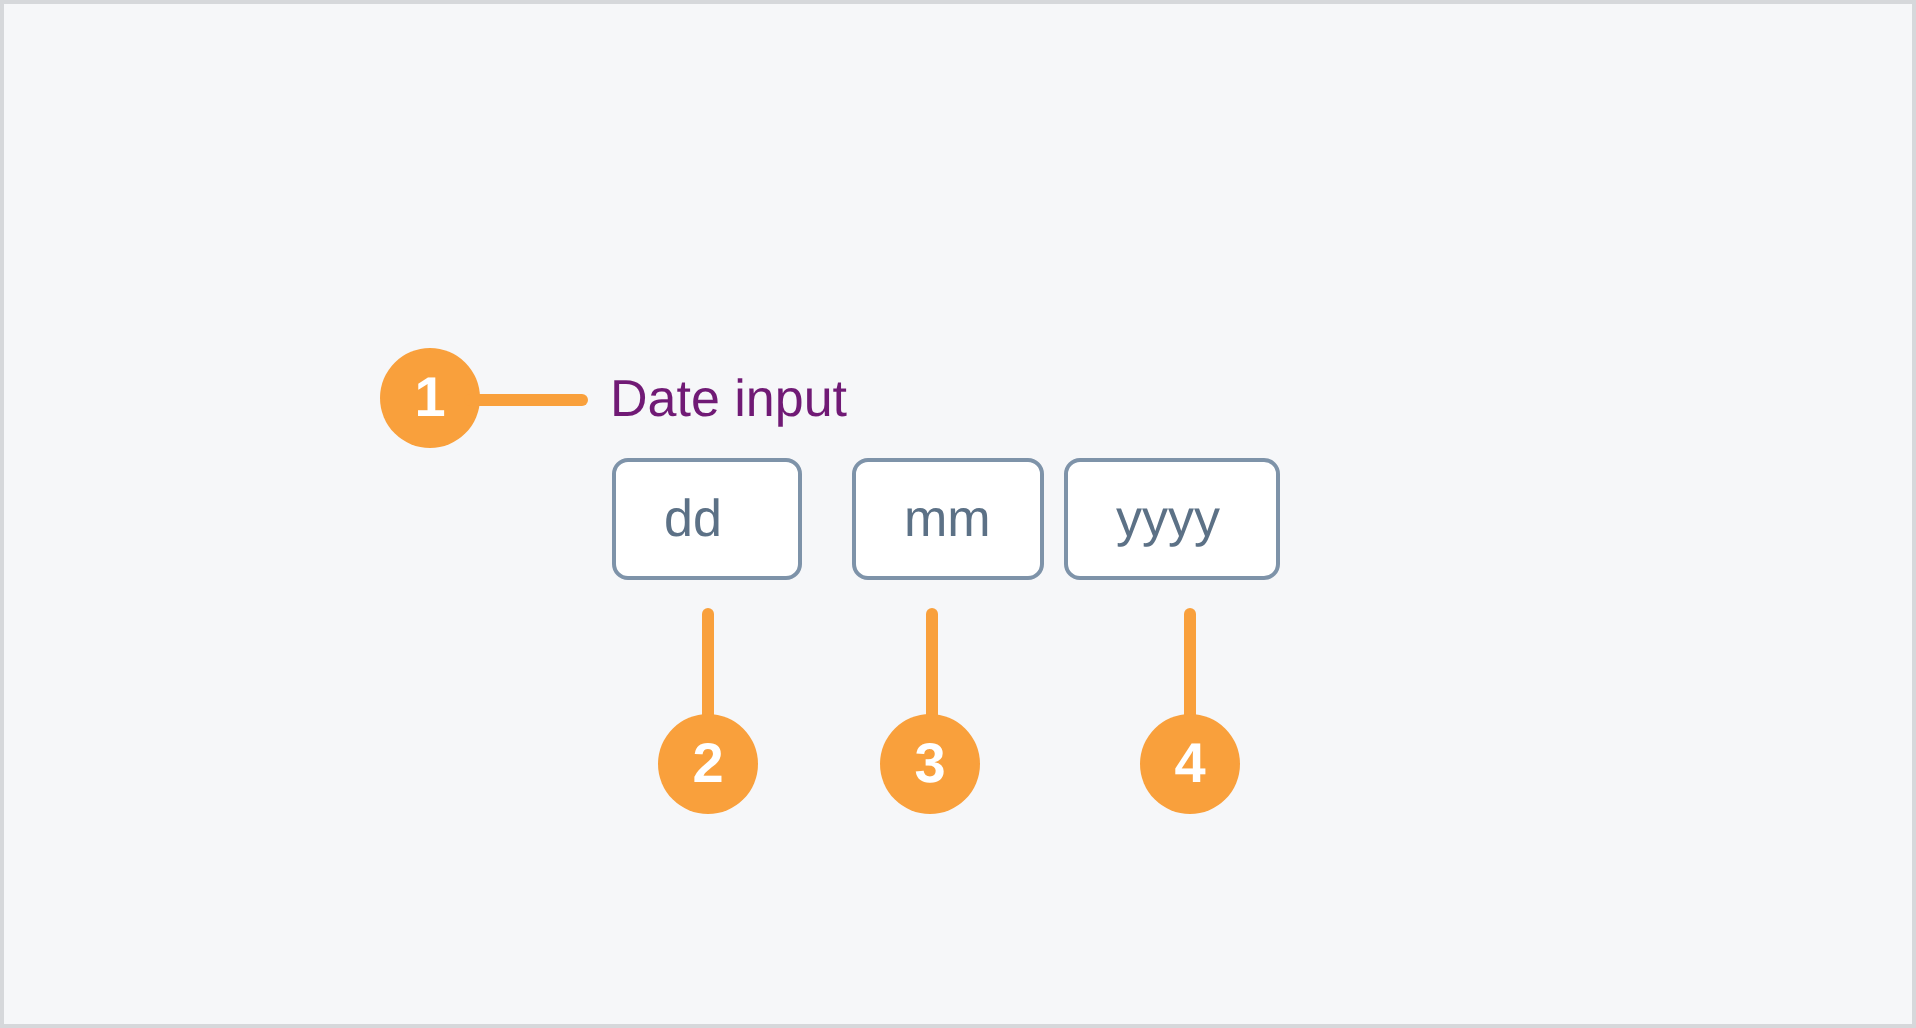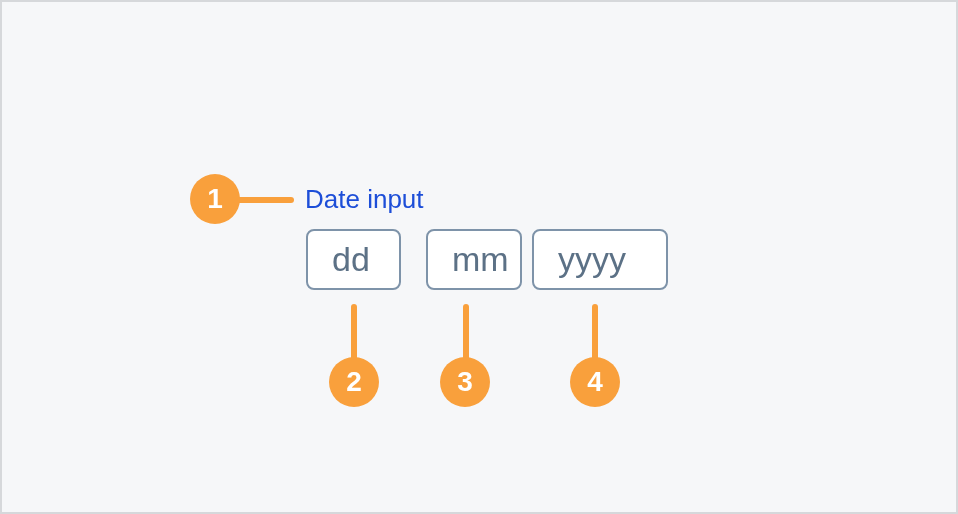--- a/index.html
+++ b/index.html
@@ -50,45 +50,45 @@
   #connector-3 { left: 461px; top: 302px; width: 6px; height: 57px; }
   #connector-4 { left: 590px; top: 302px; width: 6px; height: 57px; }
 
   
   .component-label {
     position: absolute;
     left: 303px;
     top: 183px;
     font-size: 26px;
     line-height: 28px;
-    color: #1d4ed8;
+    color: #701a75;
     white-space: nowrap;
   }
 
   .date-field {
     position: absolute;
     top: 227px;
     height: 61px;
     box-sizing: border-box;
     background: #ffffff;
     border: 2px solid #7e93a9;
     border-radius: 8px;
     padding: 0 8px 0 24px;
     font-family: "Liberation Sans", sans-serif;
-    font-size: 34px;
+    font-size: 26px;
     color: #2b3a49;
     outline: none;
   }
   .date-field::placeholder {
     color: #5c7186;
     opacity: 1;
   }
   #field-day   { left: 304px; width: 95px; }
   #field-month { left: 424px; width: 96px; }
-  #field-year  { left: 530px; width: 136px; }
+  #field-year  { left: 530px; width: 108px; }
 </style>
 </head>
 <body>
 
 <div class="canvas">
 
   <div class="marker" id="marker-1">1</div>
   <div class="connector" id="connector-1"></div>
 
   <div class="component-label">Date input</div>

